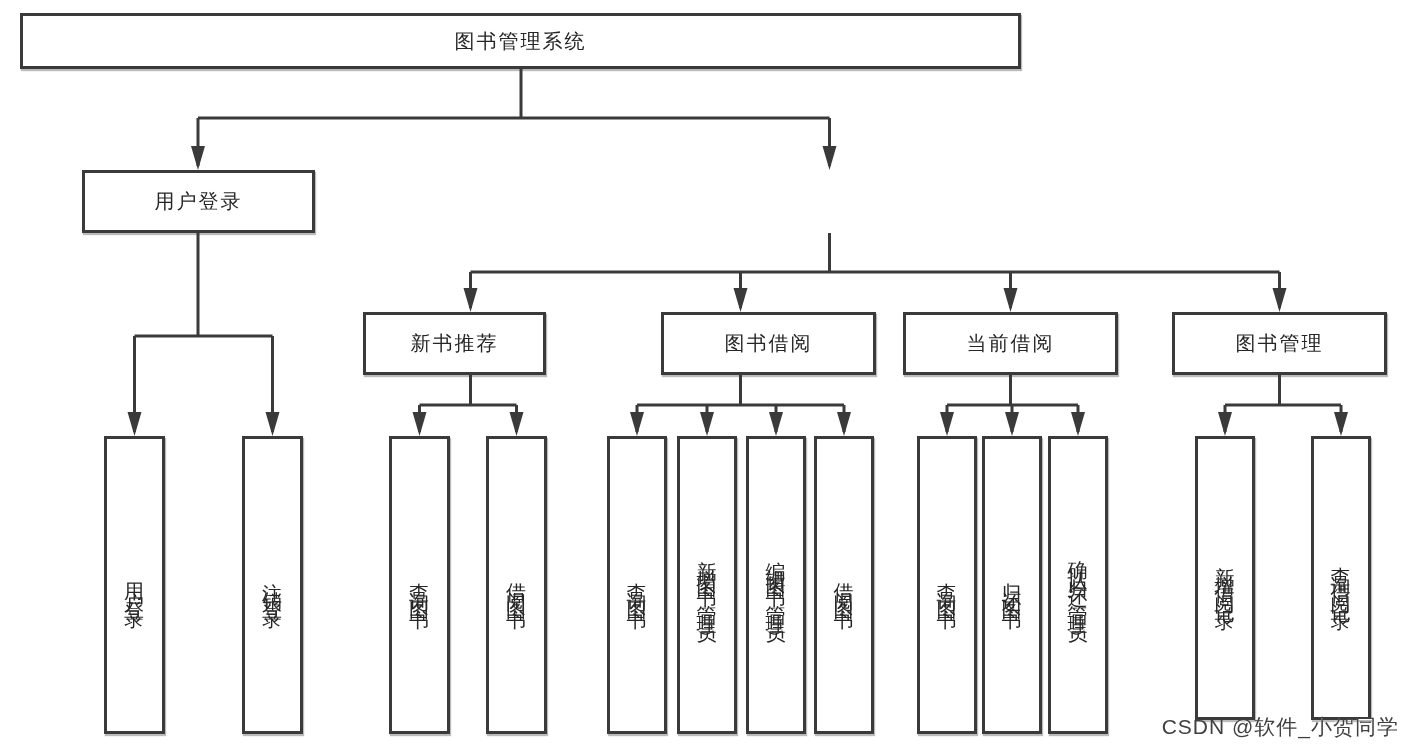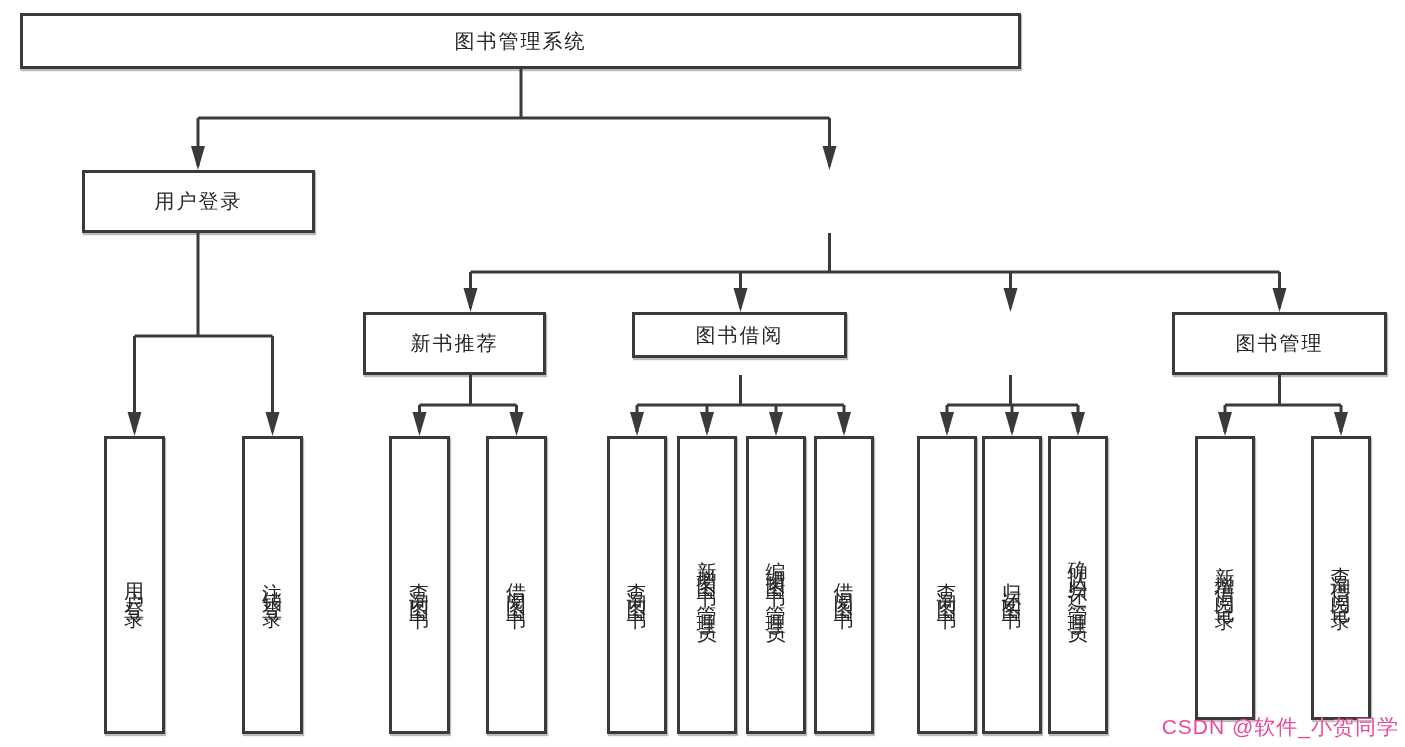--- a/index.html
+++ b/index.html
@@ -12,21 +12,21 @@
     position:absolute;box-sizing:border-box;background:#ffffff;
     border:3px solid #3a3a3a;display:flex;align-items:center;justify-content:center;
     color:#262626;z-index:2;box-shadow:1px 2px 1px rgba(60,60,60,0.35);
   }
   .node .lbl{font-size:20px;letter-spacing:2px;white-space:nowrap;}
   .node.v .lbl{
     writing-mode:vertical-rl;letter-spacing:9px;line-height:1;white-space:normal;
   }
   .watermark{
     position:absolute;top:713px;right:6px;z-index:3;
-    font-size:21px;color:#ec4899;letter-spacing:1px;
+    font-size:21px;color:#404040;letter-spacing:1px;
     text-shadow:0 1px 0 #ffffff;
   }
 </style>
 </head>
 <body>
 
 <div class="stage">
 
   <svg class="wires" width="1405" height="747">
     <defs>
@@ -75,22 +75,25 @@
     <span class="lbl">图书管理系统</span>
   </div>
 
   <div class="node h" style="left:82px;top:170px;width:233px;height:63px">
     <span class="lbl">用户登录</span>
   </div>
 
   <div class="node h" style="left:363px;top:312px;width:183px;height:63px">
     <span class="lbl">新书推荐</span>
   </div>
-  <div class="node h" style="left:632px;top:312px;width:215px;height:46px">
+  <div class="node h" style="left:661px;top:312px;width:215px;height:63px">
     <span class="lbl">图书借阅</span>
+  </div>
+  <div class="node h" style="left:903px;top:312px;width:215px;height:63px">
+    <span class="lbl">当前借阅</span>
   </div>
   <div class="node h" style="left:1172px;top:312px;width:215px;height:63px">
     <span class="lbl">图书管理</span>
   </div>
 
   <div class="node v" style="left:104px;top:436px;width:61px;height:298px">
     <span class="lbl">用户登录</span>
   </div>
   <div class="node v" style="left:242px;top:436px;width:61px;height:298px">
     <span class="lbl">注销登录</span>

